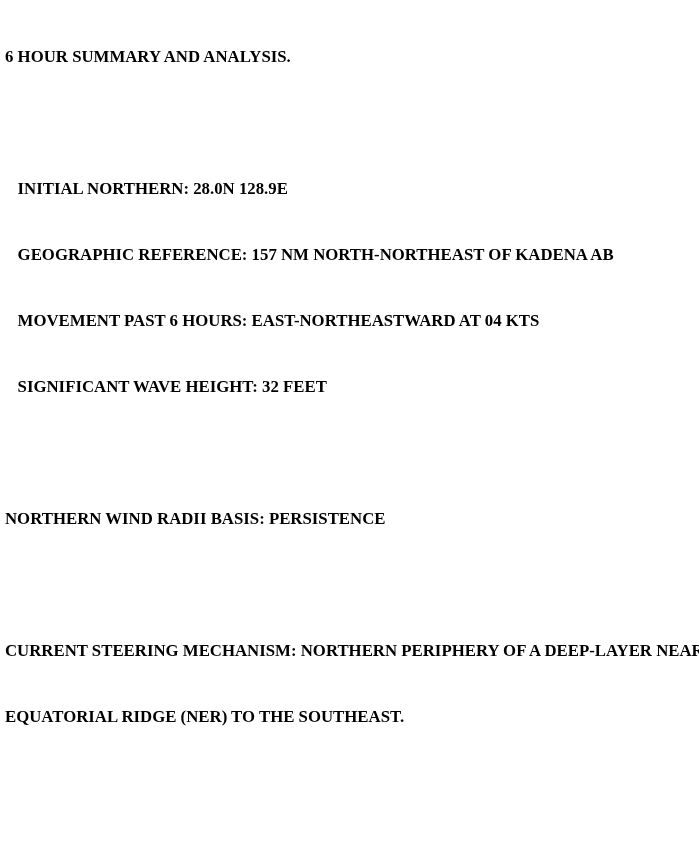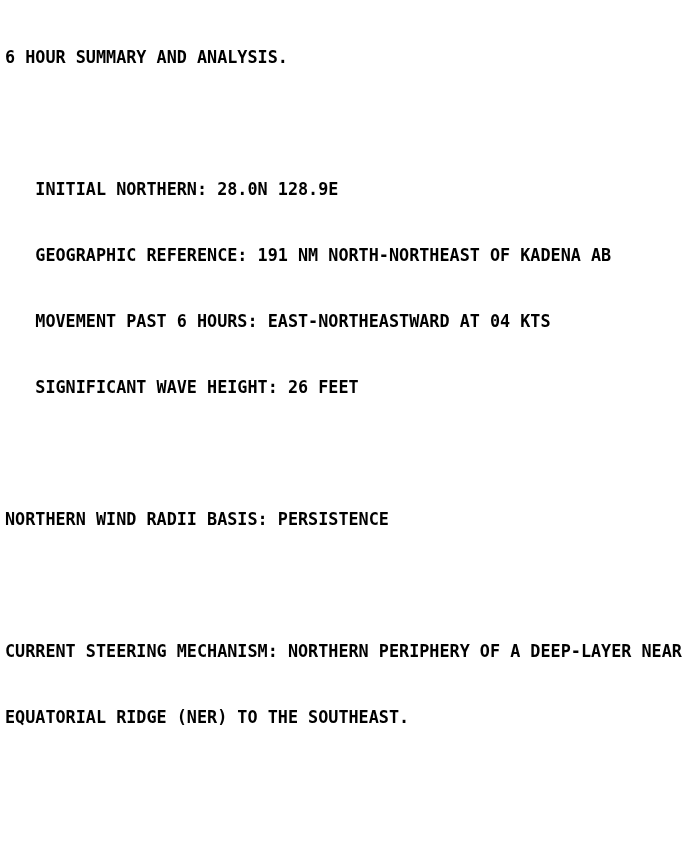--- a/index.html
+++ b/index.html
@@ -20,32 +20,33 @@
     font-family: "DejaVu Sans Mono", "Liberation Mono", monospace;
     font-weight: 700;
     font-size: 16.8px;
     line-height: 22px;
     color: #000000;
     white-space: pre;
     cursor: text;
   }
   .ln {
     min-height: 22px;
+    font-family: Liberation Serif, serif;
   }
 </style>
 </head>
 <body>
 
 <div class="doc">
   <div class="ln"><span>6 HOUR SUMMARY AND ANALYSIS.</span></div>
   <div class="ln"><span></span></div>
   <div class="ln"><span>   INITIAL NORTHERN: 28.0N 128.9E</span></div>
-  <div class="ln"><span>   GEOGRAPHIC REFERENCE: 191 NM NORTH-NORTHEAST OF KADENA AB</span></div>
+  <div class="ln"><span>   GEOGRAPHIC REFERENCE: 157 NM NORTH-NORTHEAST OF KADENA AB</span></div>
   <div class="ln"><span>   MOVEMENT PAST 6 HOURS: EAST-NORTHEASTWARD AT 04 KTS</span></div>
-  <div class="ln"><span>   SIGNIFICANT WAVE HEIGHT: 26 FEET</span></div>
+  <div class="ln"><span>   SIGNIFICANT WAVE HEIGHT: 32 FEET</span></div>
   <div class="ln"><span></span></div>
   <div class="ln"><span>NORTHERN WIND RADII BASIS: PERSISTENCE</span></div>
   <div class="ln"><span></span></div>
   <div class="ln"><span>CURRENT STEERING MECHANISM: NORTHERN PERIPHERY OF A DEEP-LAYER NEAR</span></div>
   <div class="ln"><span>EQUATORIAL RIDGE (NER) TO THE SOUTHEAST.</span></div>
   
   
   
   
   

